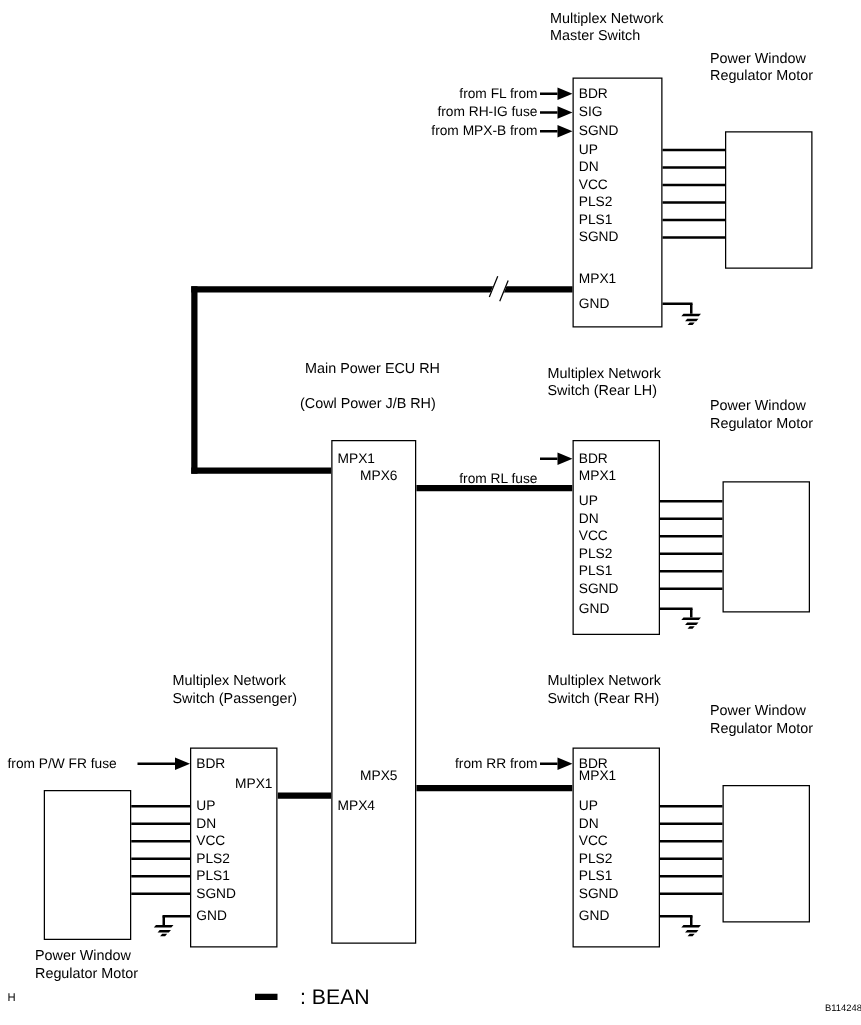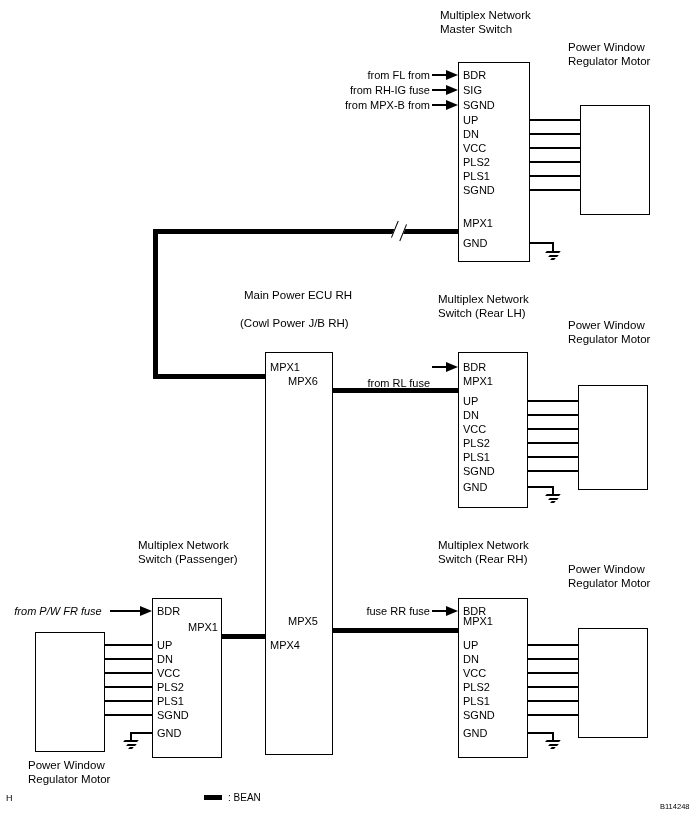--- a/index.html
+++ b/index.html
@@ -5,21 +5,21 @@
   * { margin:0; padding:0; box-sizing:border-box; }
   html,body { background:#fff; }
   .canvas {
     position:relative; width:689px; height:820px; background:#ffffff;
     font-family:"Liberation Sans", sans-serif; color:#000; overflow:hidden;
   }
   .lbl  { position:absolute; font-size:11.5px; line-height:14px; white-space:pre-line; }
   .pin  { position:absolute; font-size:11px; line-height:11px; white-space:nowrap; }
   .pin.r{ text-align:right; }
   .inlabel { position:absolute; font-size:11px; line-height:11px; width:128px; text-align:right; white-space:nowrap; }
-  .inlabel.l { text-align:center; width:104px;font-style:italic; }
+  .inlabel.l { text-align:left; width:104px; }
   .box  { position:absolute; border:1.5px solid #000; background:#fff; }
   .wire { position:absolute; background:#000; height:1.5px; }
   .vwire{ position:absolute; background:#000; width:1.5px; }
   .bean { position:absolute; background:#000; height:5px; }
   .beanv{ position:absolute; background:#000; width:5px; }
   .arrowhead { position:absolute; width:0; height:0;
     border-top:5px solid transparent; border-bottom:5px solid transparent;
     border-left:12px solid #000; }
   .ground { position:absolute; width:16px; }
   .ground i { display:block; background:#000; height:1.8px; margin:0 auto 1.8px; transform:skewX(-40deg); }
@@ -179,21 +179,21 @@
         <i style="width:4px"></i>
       </div>
   </div>
 
   
   <div style="display:contents">
     <div class="lbl" style="left:438px;top:538px">Multiplex Network
 Switch (Rear RH)</div>
     <div class="box" style="left:458px;top:598px;width:70px;height:160px"></div>
 
-    <span class="inlabel" style="left:302px;top:606px">fuse RR fuse</span>
+    <span class="inlabel" style="left:302px;top:606px">from RR from</span>
     <div class="wire" style="left:432px;top:610px;width:14px"></div>
     <div class="arrowhead" style="left:446px;top:606px"></div>
 
     <span class="pin" style="left:463px;top:606px">BDR</span>
     <span class="pin" style="left:463px;top:616px">MPX1</span>
     <span class="pin" style="left:463px;top:640px">UP</span>
     <span class="pin" style="left:463px;top:654px">DN</span>
     <span class="pin" style="left:463px;top:668px">VCC</span>
     <span class="pin" style="left:463px;top:682px">PLS2</span>
     <span class="pin" style="left:463px;top:696px">PLS1</span>
@@ -215,18 +215,18 @@
     <div class="ground" style="left:545px;top:740px">
         <i style="width:14px"></i>
         <i style="width:9px"></i>
         <i style="width:4px"></i>
       </div>
   </div>
 
   
   <div style="display:contents">
     <div class="bean" style="left:204px;top:795px;width:18px"></div>
-    <span class="pin" style="left:228px;top:792px;font-size:10px">: BEAN</span>
+    <span class="pin" style="left:240px;top:792px;font-size:17px">: BEAN</span>
   </div>
   <span class="tiny" style="left:6px;top:794px">H</span>
   <span class="code" style="left:620px;top:803px">B114248E01</span>
 
 </div>
 
 </body></html>

